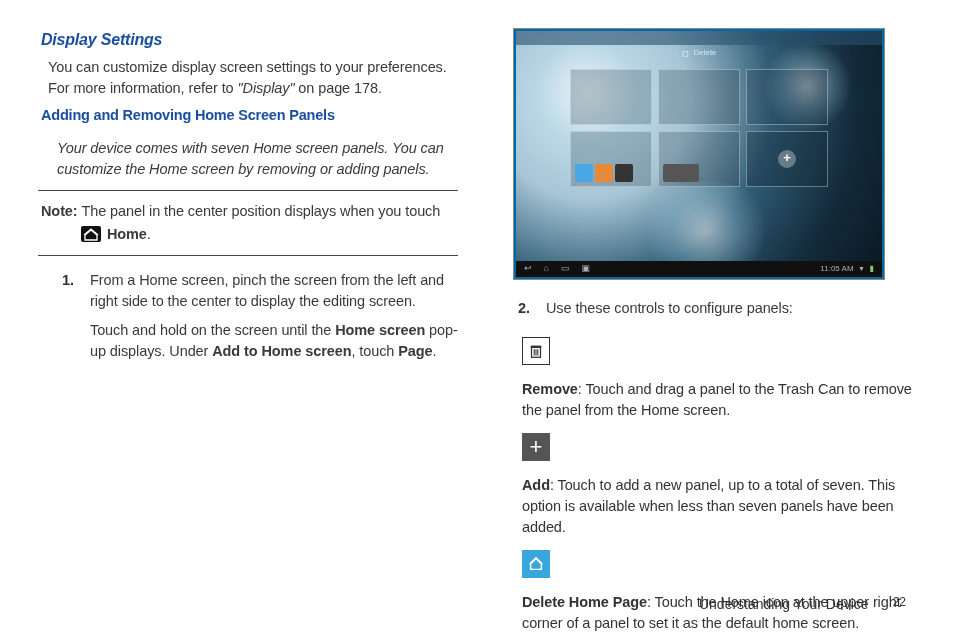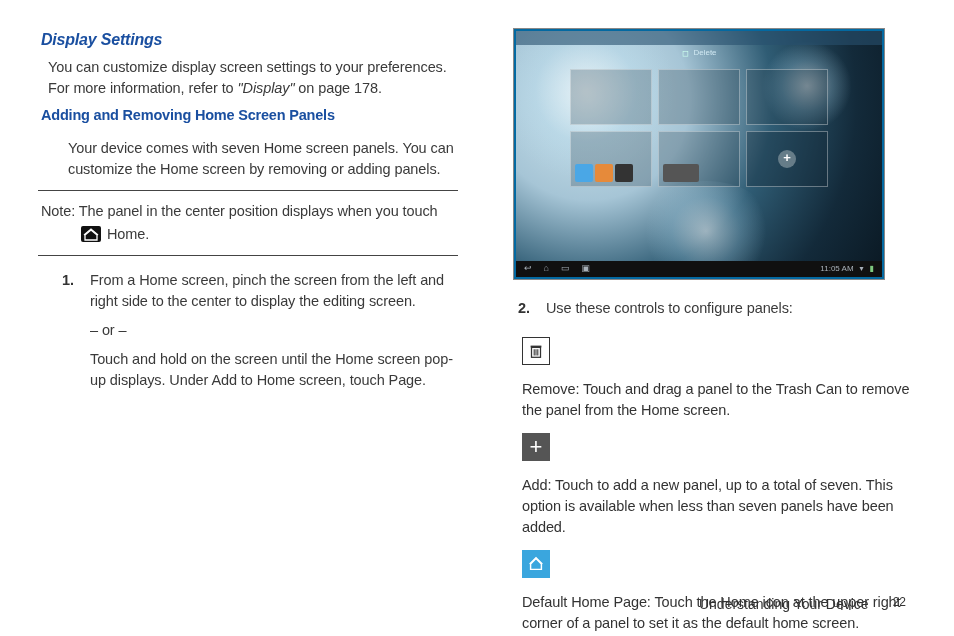--- a/index.html
+++ b/index.html
@@ -41,21 +41,21 @@
   .ref { font-style: italic; }
   .sub-title {
     font-weight: 700;
     color: #1a4fa0;
     font-size: 14.5px;
     margin-left: 3px;
     margin-top: 4px;
     margin-bottom: 12px;
     letter-spacing: -0.2px;
   }
-  .p2 { margin-left: 30px; margin-bottom: 10px; }
+  .p2 { margin-left: 19px; margin-bottom: 10px; font-style: italic; }
   hr.rule { border: none; border-top: 1px solid #444; margin: 0; }
   .note-block {
     padding: 10px 0 10px 0;
     margin-left: 3px;
   }
   .note-block .note-line1 { }
   .note-indent { margin-left: 40px; margin-top: 2px; }
   .home-icon {
     display: inline-block;
     width: 20px; height: 16px;
@@ -149,21 +149,21 @@
   .navbar {
     background: #101010;
     height: 16px;
     display: flex;
     align-items: center;
     justify-content: space-between;
     padding: 0 8px;
   }
   .nav-left { display: flex; gap: 12px; color: #a8b0b8; font-size: 9px; }
   .nav-right { display: flex; gap: 6px; color: #a8b0b8; font-size: 8px; align-items: flex-end; }
-  .bold { font-weight: 400; }
+  .bold { font-weight: 700; }
   .step-2 { margin-left: 12px; }
   .controls {
     margin-left: 40px;
     margin-top: 10px;
   }
   .ctrl-item {
     display: flex;
     gap: 14px;
     margin-bottom: 12px;
     flex-direction: column;
@@ -221,21 +221,20 @@
         </span>
         <span class="bold">Home</span><span>.</span>
       </div>
     </div>
     <hr class="rule">
 
     <div class="ol-item">
       <div class="ol-num">1.</div>
       <div class="ol-body body-text">
         <p>From a Home screen, pinch the screen from the left and right side to the center to display the editing screen.</p>
-        <p>– or –</p>
         <p>
           <span>Touch and hold on the screen until the </span><span class="bold">Home screen</span><span> pop-up displays. Under </span><span class="bold">Add to Home screen</span><span>, touch </span><span class="bold">Page</span><span>.</span>
         </p>
       </div>
     </div>
   </div>
 
   <div class="col col-right">
     <div class="screenshot-frame">
       <div class="tablet-screen">
@@ -316,21 +315,21 @@
         </div>
       </div>
       <div class="ctrl-item">
         <div class="ctrl-icon icon-home2">
           <svg width="18" height="18" viewBox="0 0 20 20">
               <path d="M4 10 L10 4 L16 10 L16 16 L4 16 Z" fill="none" stroke="#fff" stroke-width="1.6"></path>
               <path d="M3 10 L10 3 L17 10" fill="none" stroke="#fff" stroke-width="1.6"></path>
             </svg>
         </div>
         <div class="ctrl-text">
-          <span class="bold">Default Home Page</span><span>: Touch the Home icon at the upper right corner of a panel to set it as the default home screen.</span>
+          <span class="bold">Delete Home Page</span><span>: Touch the Home icon at the upper right corner of a panel to set it as the default home screen.</span>
         </div>
       </div>
     </div>
   </div>
 </div>
 
 <div class="footer">
   <span>Understanding Your Device</span>
   <span class="page-num">22</span>
 </div>

